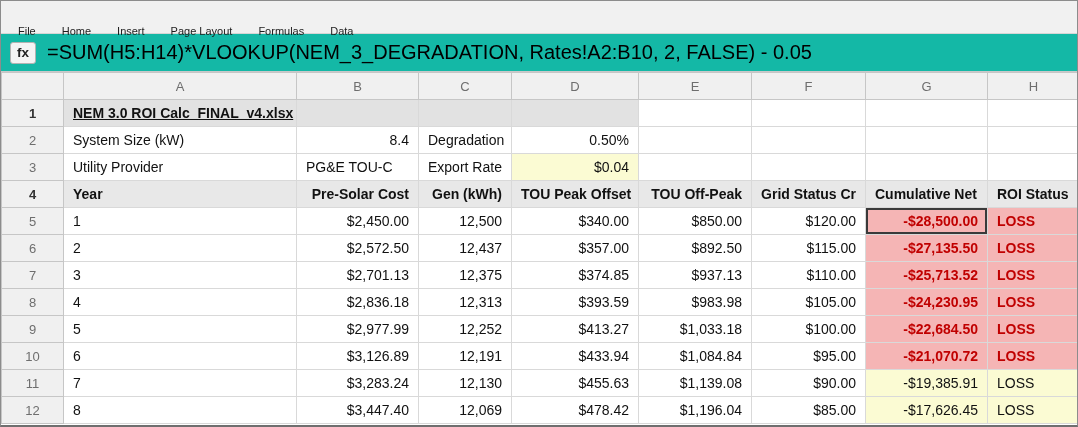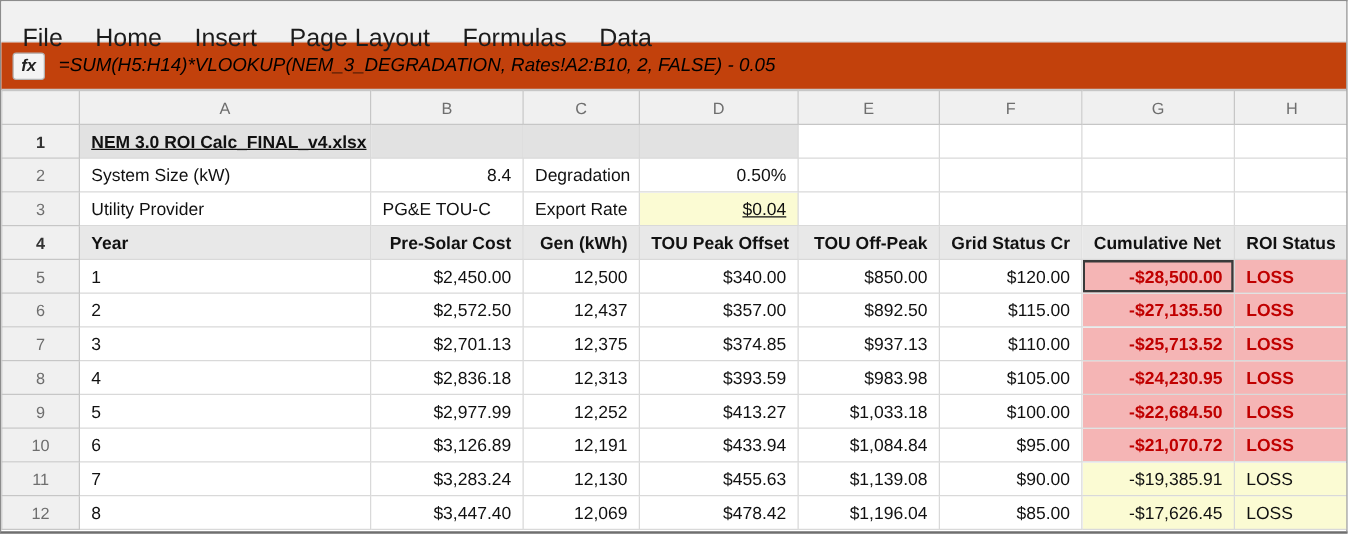--- a/index.html
+++ b/index.html
@@ -7,51 +7,51 @@
   .app {
     width:1078px; height:427px;
     border:1px solid #8c8c8c; border-bottom:2px solid #6f6f6f;
     overflow:hidden; background:#fff; position:relative;
   }
   
   .menu-bar {
     height:33px; background:#f1f1f1; border-bottom:1px solid #d6d6d6;
     display:flex; align-items:center; padding:0 4px;
   }
-  .menu-item { padding:0 13px; font-size:20px; color:#1c1c1c; cursor:default; white-space:nowrap;margin-top:28px; }
+  .menu-item { padding:0 13px; font-size:11px; color:#1c1c1c; cursor:default; white-space:nowrap;margin-top:28px; }
   
   .formula-bar {
-    height:38px; background:#c2410c; border-bottom:1px solid #c9c9c9;
-    display:flex; align-items:center; padding:0 9px; gap:11px;font-style:italic;
+    height:38px; background:#14b8a6; border-bottom:1px solid #c9c9c9;
+    display:flex; align-items:center; padding:0 9px; gap:11px;
   }
   .fx-box {
     width:26px; height:22px; border:1px solid #b3b3b3; background:#f4f4f4;
     display:flex; align-items:center; justify-content:center;
     font-weight:bold; font-size:13.5px; border-radius:3px; color:#222; flex:0 0 auto;
   }
-  .formula-text { font-size:15px; color:#000; white-space:nowrap; overflow:hidden; }
+  .formula-text { font-size:20px; color:#000; white-space:nowrap; overflow:hidden; }
   
   table.sheet { border-collapse:collapse; table-layout:fixed; width:1078px; }
   .sheet th, .sheet td {
     border:1px solid #d9d9d9; height:27px; padding:0 9px;
     font-size:14px; color:#111; white-space:nowrap; overflow:hidden;
     font-weight:normal; text-align:left; background:#fff;
   }
   .sheet .col-letter, .sheet .row-num, .sheet .corner {
     background:#f0f0f0; border-color:#c6c6c6; color:#6e6e6e;
     font-size:13px; text-align:center; padding:0 2px;
   }
   .sheet .col-letter { height:25px; }
   .rn-strong { color:#333 !important; font-weight:bold !important; }
   .gray { background:#e2e2e2 !important; }
   .bold { font-weight:bold !important;text-decoration:underline; }
   .num { text-align:right !important;margin-left:44px; }
   .center { text-align:center; }
   .hdr { background:#e8e8e8 !important; font-weight:bold !important; }
-  .yellow-cell { background:#fbfbd3 !important;text-decoration:underline; }
+  .yellow-cell { background:#fbfbd3 !important; }
   .neg-red { background:#f5b5b5 !important; color:#c00000 !important; font-weight:bold !important; }
   .neg-yellow { background:#fbfbd3 !important; color:#111 !important; }
   .status { text-align:left;margin-left:44px; }
   .selected { box-shadow: inset 0 0 0 2px #3a3a3a; }
 </style>
 </head>
 <body>
 
 <div class="app">
 

